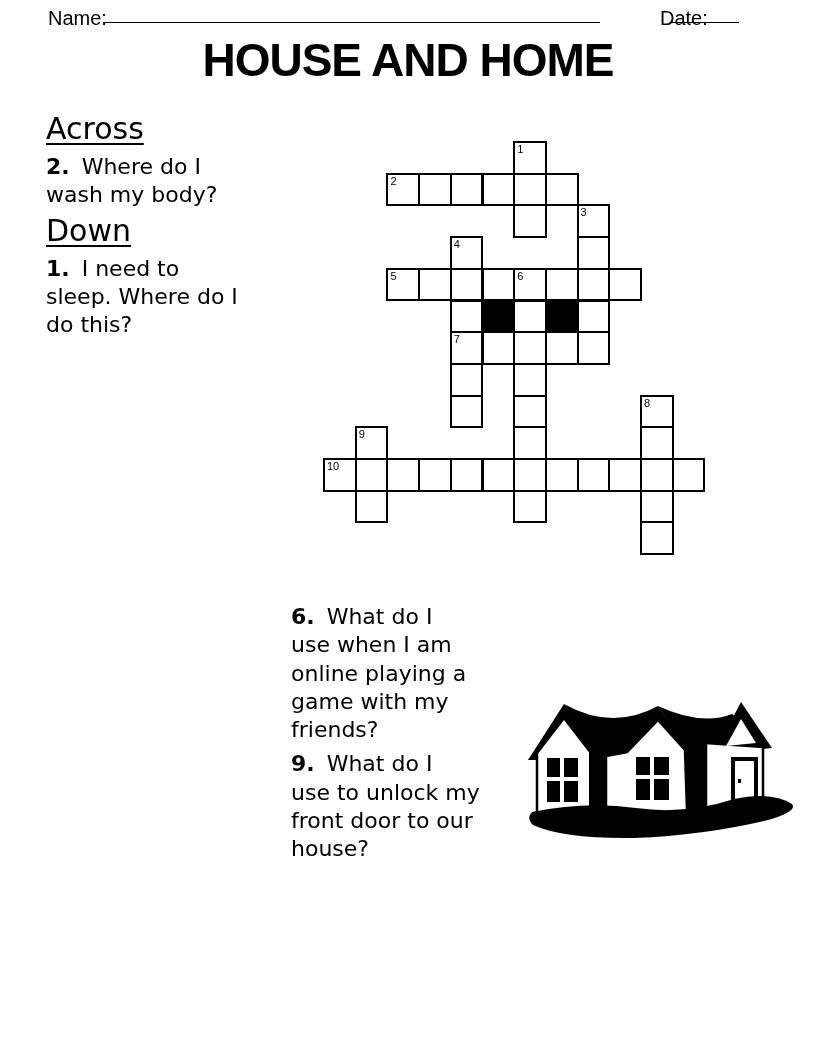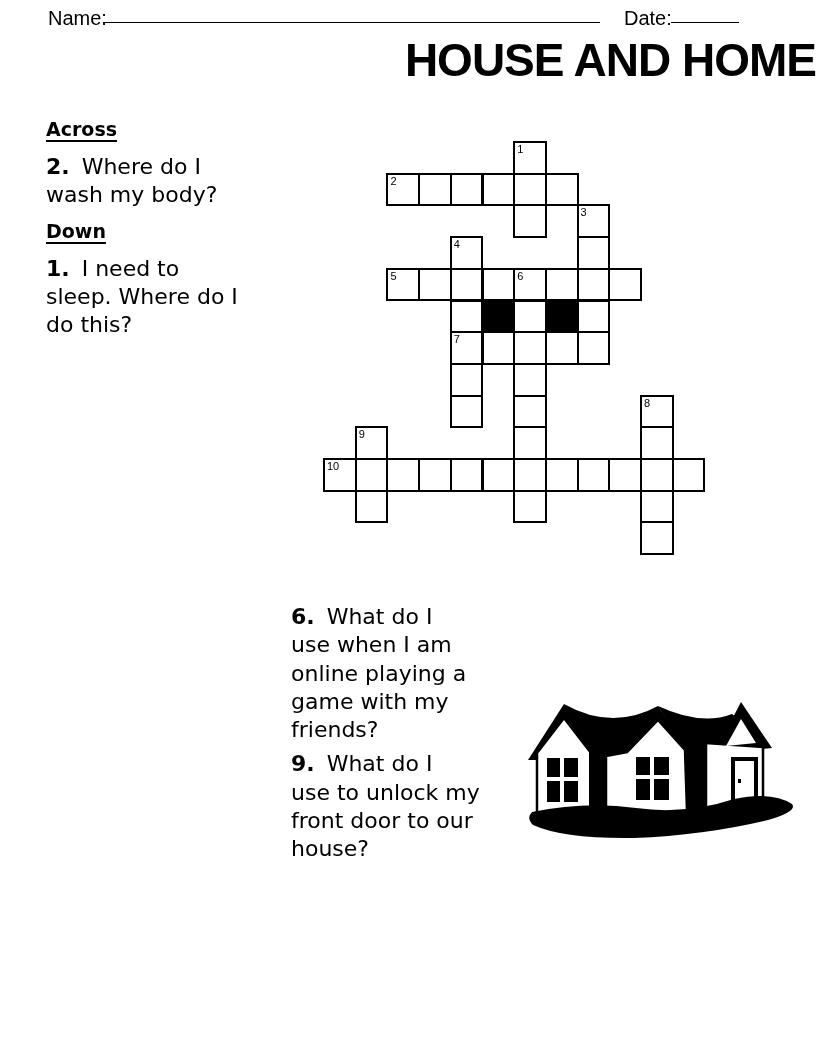--- a/index.html
+++ b/index.html
@@ -7,27 +7,27 @@
   body {
     width:816px; height:1056px; position:relative; overflow:hidden;
     font-family:"DejaVu Sans", sans-serif; color:#000;
   }
   .hdr-label {
     position:absolute; font-family:"Liberation Sans", sans-serif;
     font-size:20px; top:7px;
   }
   .hdr-line { position:absolute; top:5px; height:18px; border-bottom:1.6px solid #000; }
   .title {
-    position:absolute; top:37px; left:0; width:816px; text-align:right;
+    position:absolute; top:37px; left:0; width:816px; text-align:center;
     font-family:"Liberation Sans", sans-serif; font-size:46px; font-weight:700;
     letter-spacing:-1px; line-height:1;
   }
   .clue-col { position:absolute; font-size:22px; line-height:28.3px; }
   .clue-heading {
-    font-size:19px; font-weight:bold; line-height:30px;
+    font-size:30px; font-weight:normal; line-height:30px;
     text-decoration:underline; text-decoration-thickness:2px; text-underline-offset:4px;
     margin-bottom:9px;
   }
   .clue { margin-bottom:6px; white-space:pre-line; }
   .clue strong { padding-right:5px; }
   #grid { position:absolute; left:323px; top:141px; width:381px; height:413px; }
   .cell {
     position:absolute; width:33.7px; height:33.7px;
     border:2px solid #000; background:#fff;
   }
@@ -36,21 +36,21 @@
     position:absolute; top:0; left:2px; font-size:11px; line-height:13px;
     font-family:"Liberation Sans", sans-serif;
   }
   #house { position:absolute; left:526px; top:681px; }
 </style>
 </head>
 <body>
 
 <span class="hdr-label" style="left:48px">Name:</span>
 <span class="hdr-line" style="left:103px; width:497px"></span>
-<span class="hdr-label" style="left:624px">Date:</span>
+<span class="hdr-label" style="left:660px">Date:</span>
 <span class="hdr-line" style="left:671px; width:68px"></span>
 
 <div class="title">HOUSE AND HOME</div>
 
 <div class="clue-col" style="left:46px; top:114px; width:252px">
   <div class="clue-heading">Across</div>
   <div>
       <div class="clue"><strong>2.</strong> Where do I
 wash my body?</div>
     </div>

